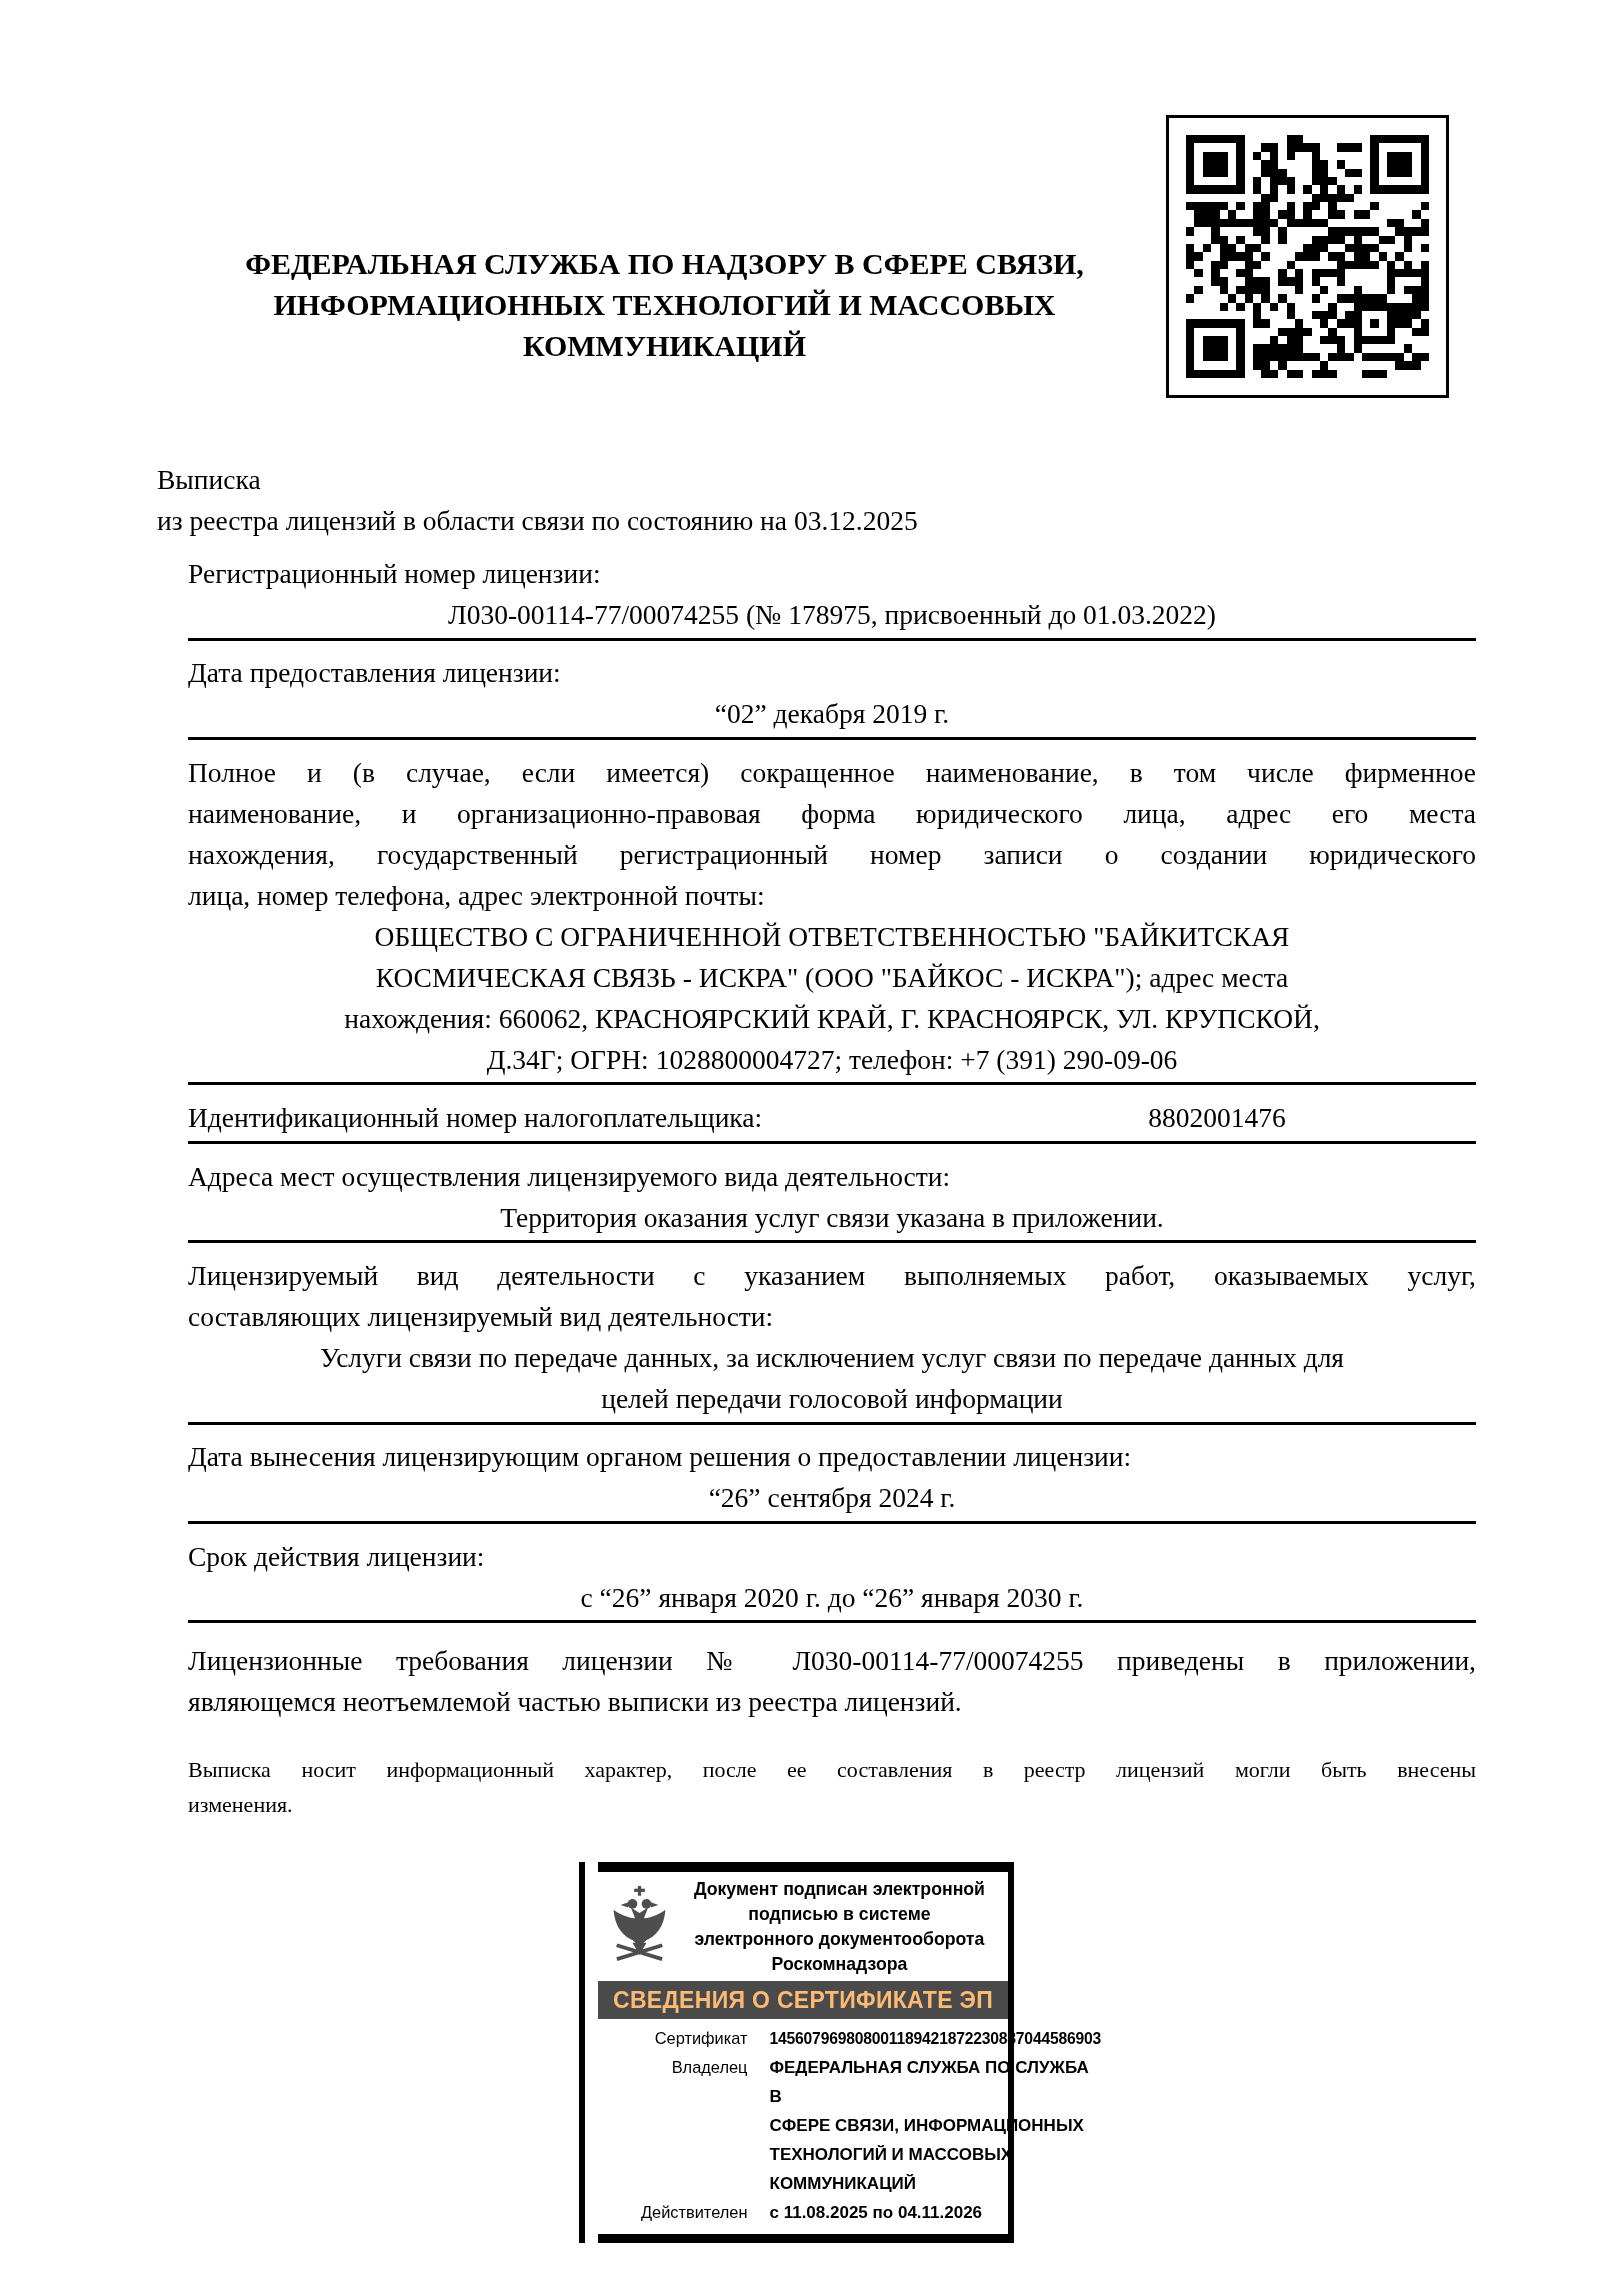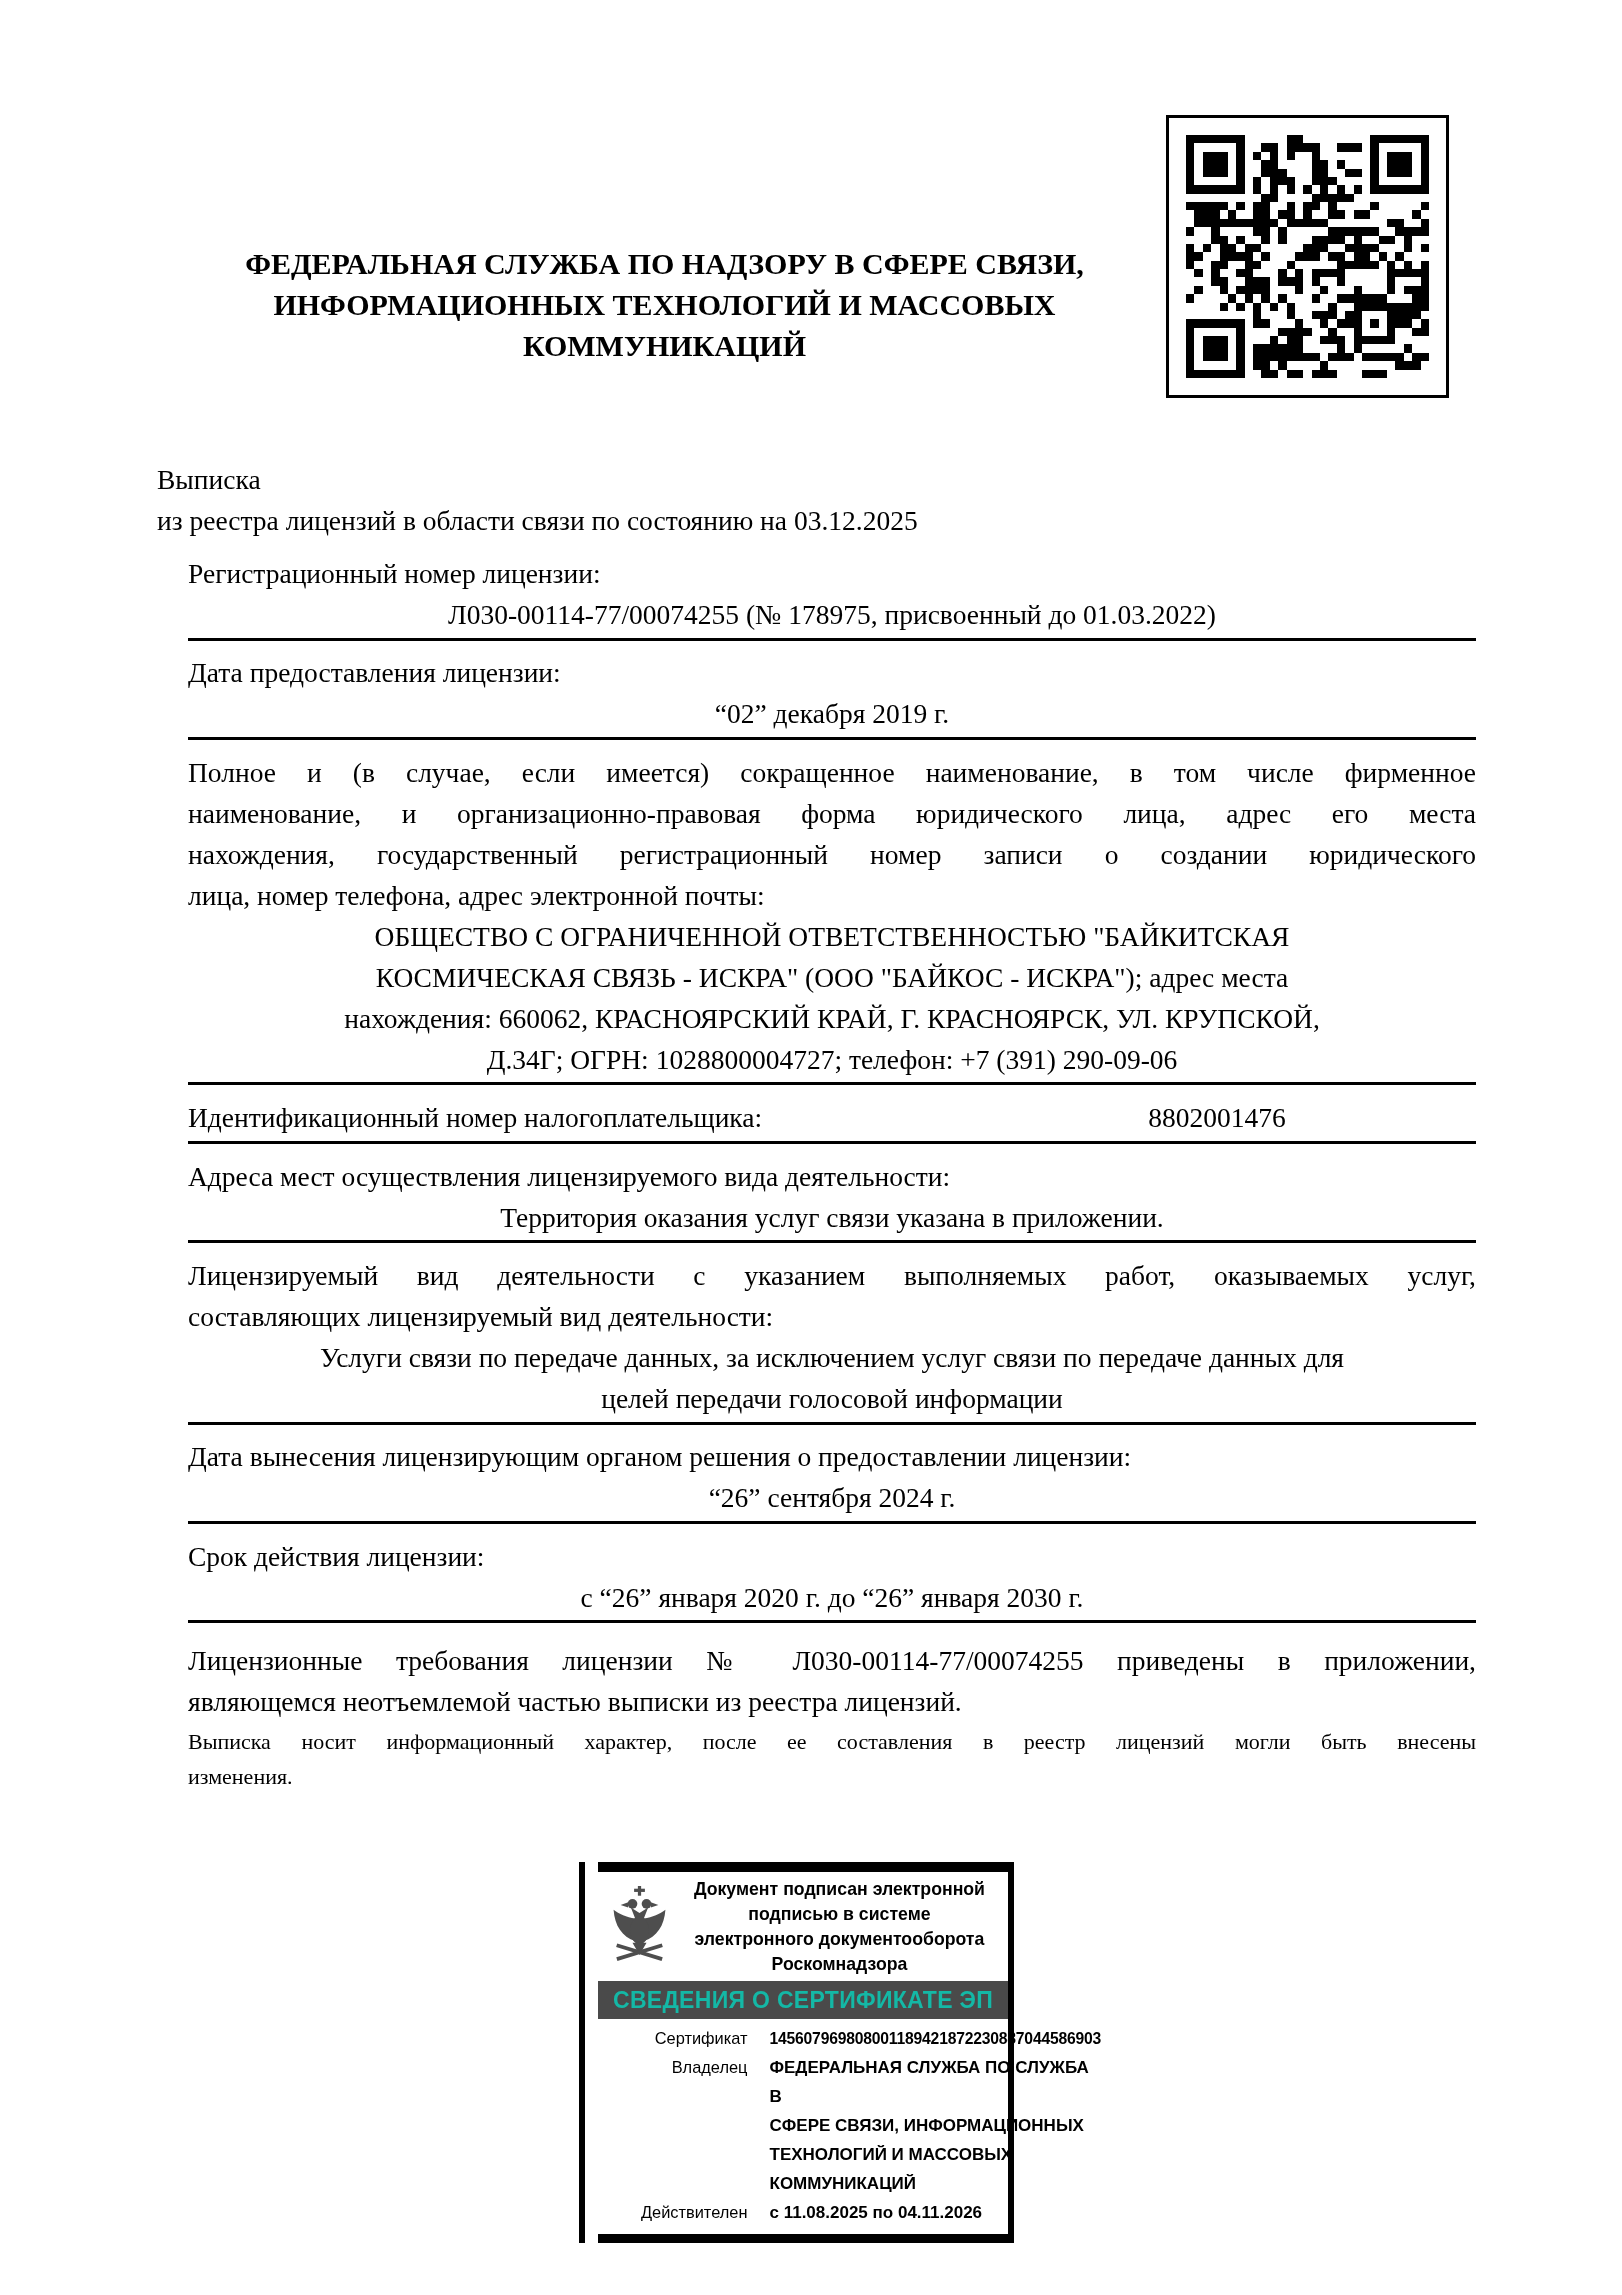--- a/index.html
+++ b/index.html
@@ -20,31 +20,31 @@
     font-size:27.5px;line-height:41px;}
   
   .fields{position:absolute;left:188px;top:553px;width:1288px;font-size:27.5px;}
   .fields .line{line-height:41px;}
   .field{border-bottom:3.3px solid #000;padding-bottom:2.6px;margin-bottom:11.8px;}
   .c{text-align:center;}
   .j{text-align:justify;text-align-last:justify;}
   .rowf{display:flex;align-items:baseline;}
   .rowf .vi{flex:1;text-align:center;padding-left:196px;}
   .para{margin-top:17px;}
-  .note{margin-top:2px;font-size:22px;}
+  .note{margin-top:30px;font-size:22px;}
   .note .nline{line-height:35px;}
   
   .stamp{position:absolute;left:579px;top:1862px;width:435px;box-sizing:border-box;
     border-left:6.5px solid #000;border-right:6.5px solid #000;background:#fff;
     font-family:"Liberation Sans",sans-serif;padding-left:13px;}
   .sbar{height:9.8px;background:#000;}
   .shead{display:flex;align-items:center;padding:5.2px 9.2px 3.9px 9.2px;}
   .emblem{width:65px;height:81px;flex:0 0 auto;margin-right:7.9px;}
   .signed{flex:1;font-weight:bold;font-size:17.7px;line-height:25px;text-align:center;}
-  .gbar{background:#4a4a4a;color:#14b8a6;font-weight:bold;font-size:23px;line-height:38px;
+  .gbar{background:#4a4a4a;color:#fdba74;font-weight:bold;font-size:23px;line-height:38px;
     text-align:center;letter-spacing:0.3px;}
   .cert{display:grid;grid-template-columns:139px 1fr;column-gap:22px;
     padding:5.2px 10.5px 6.5px 10.5px;}
   .clabel{font-size:16.4px;line-height:29px;text-align:right;font-weight:normal;}
   .cvalue{font-weight:bold;font-size:17px;line-height:29px;}
   .cnum{font-size:15.7px;letter-spacing:-0.2px;white-space:nowrap;}
 </style>
 </head>
 <body>
 

